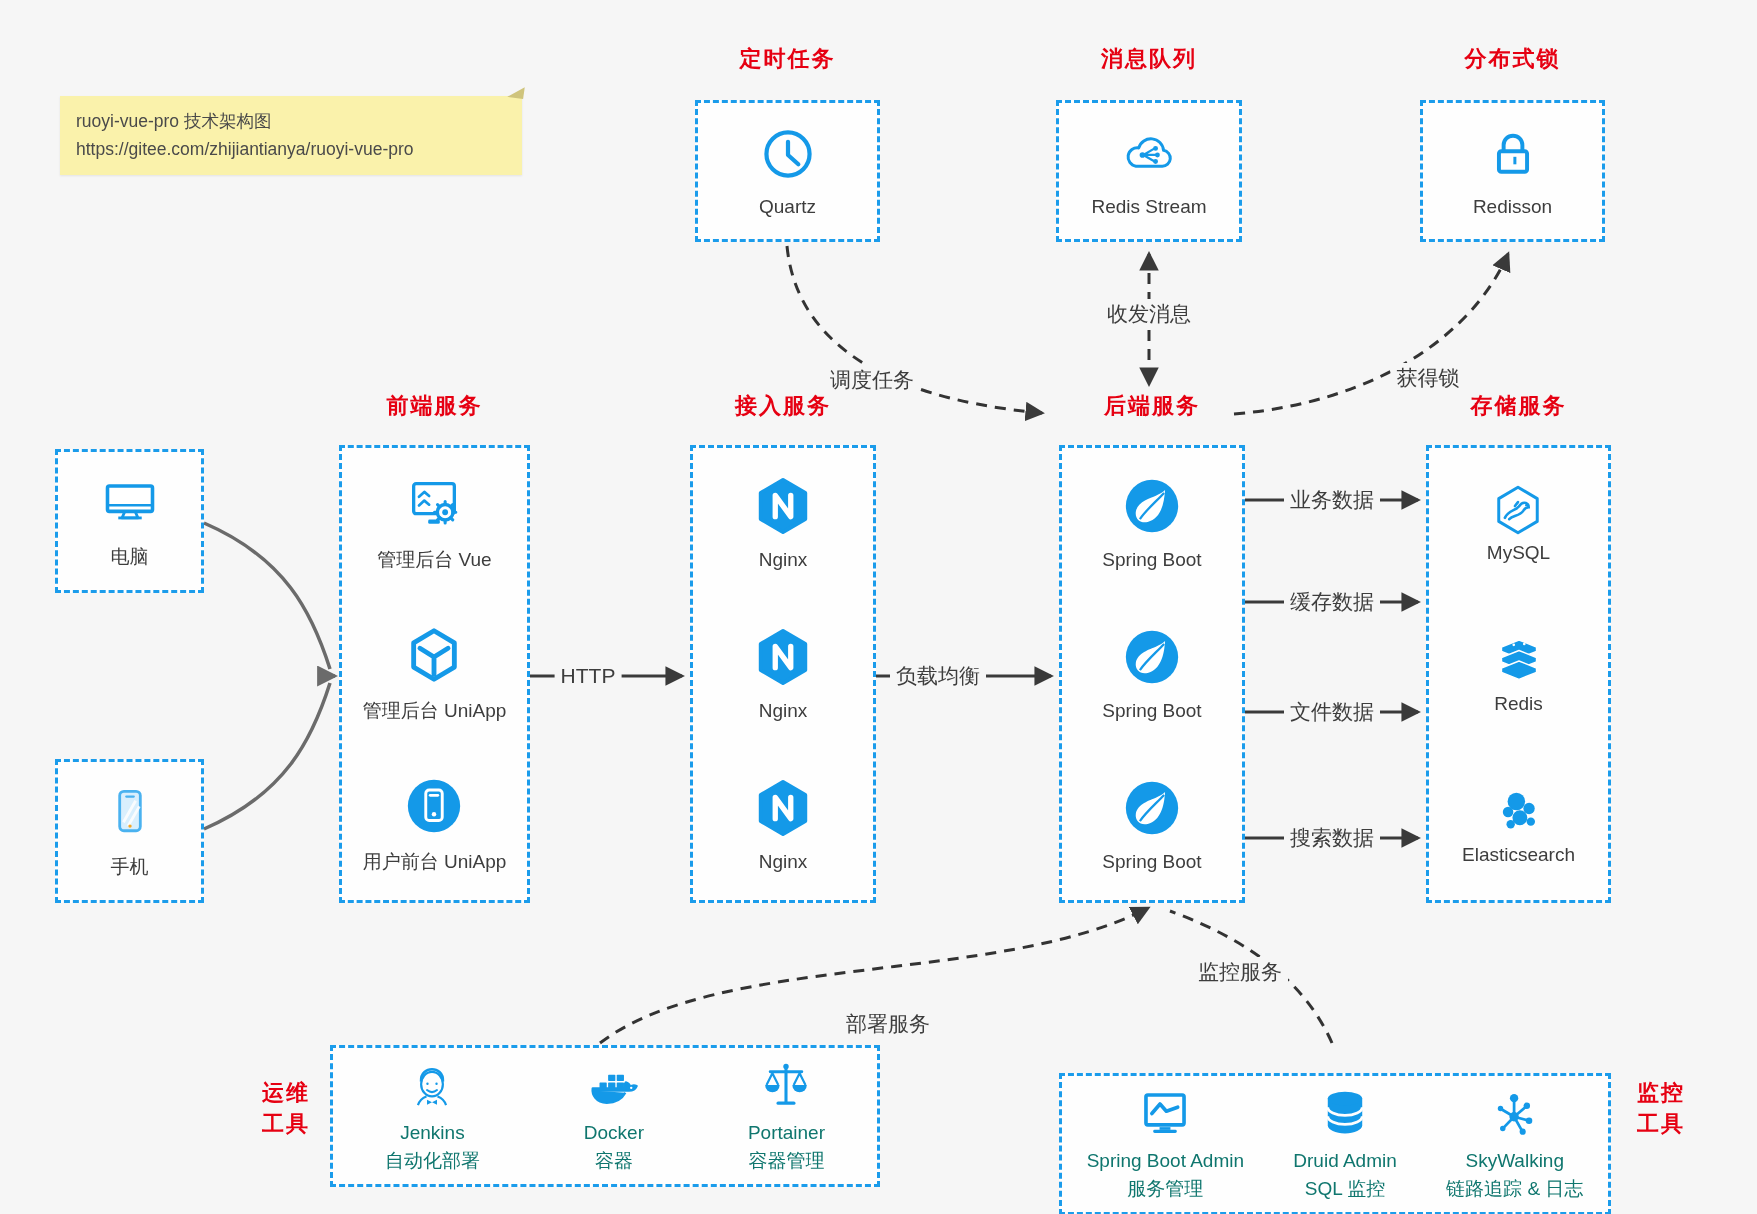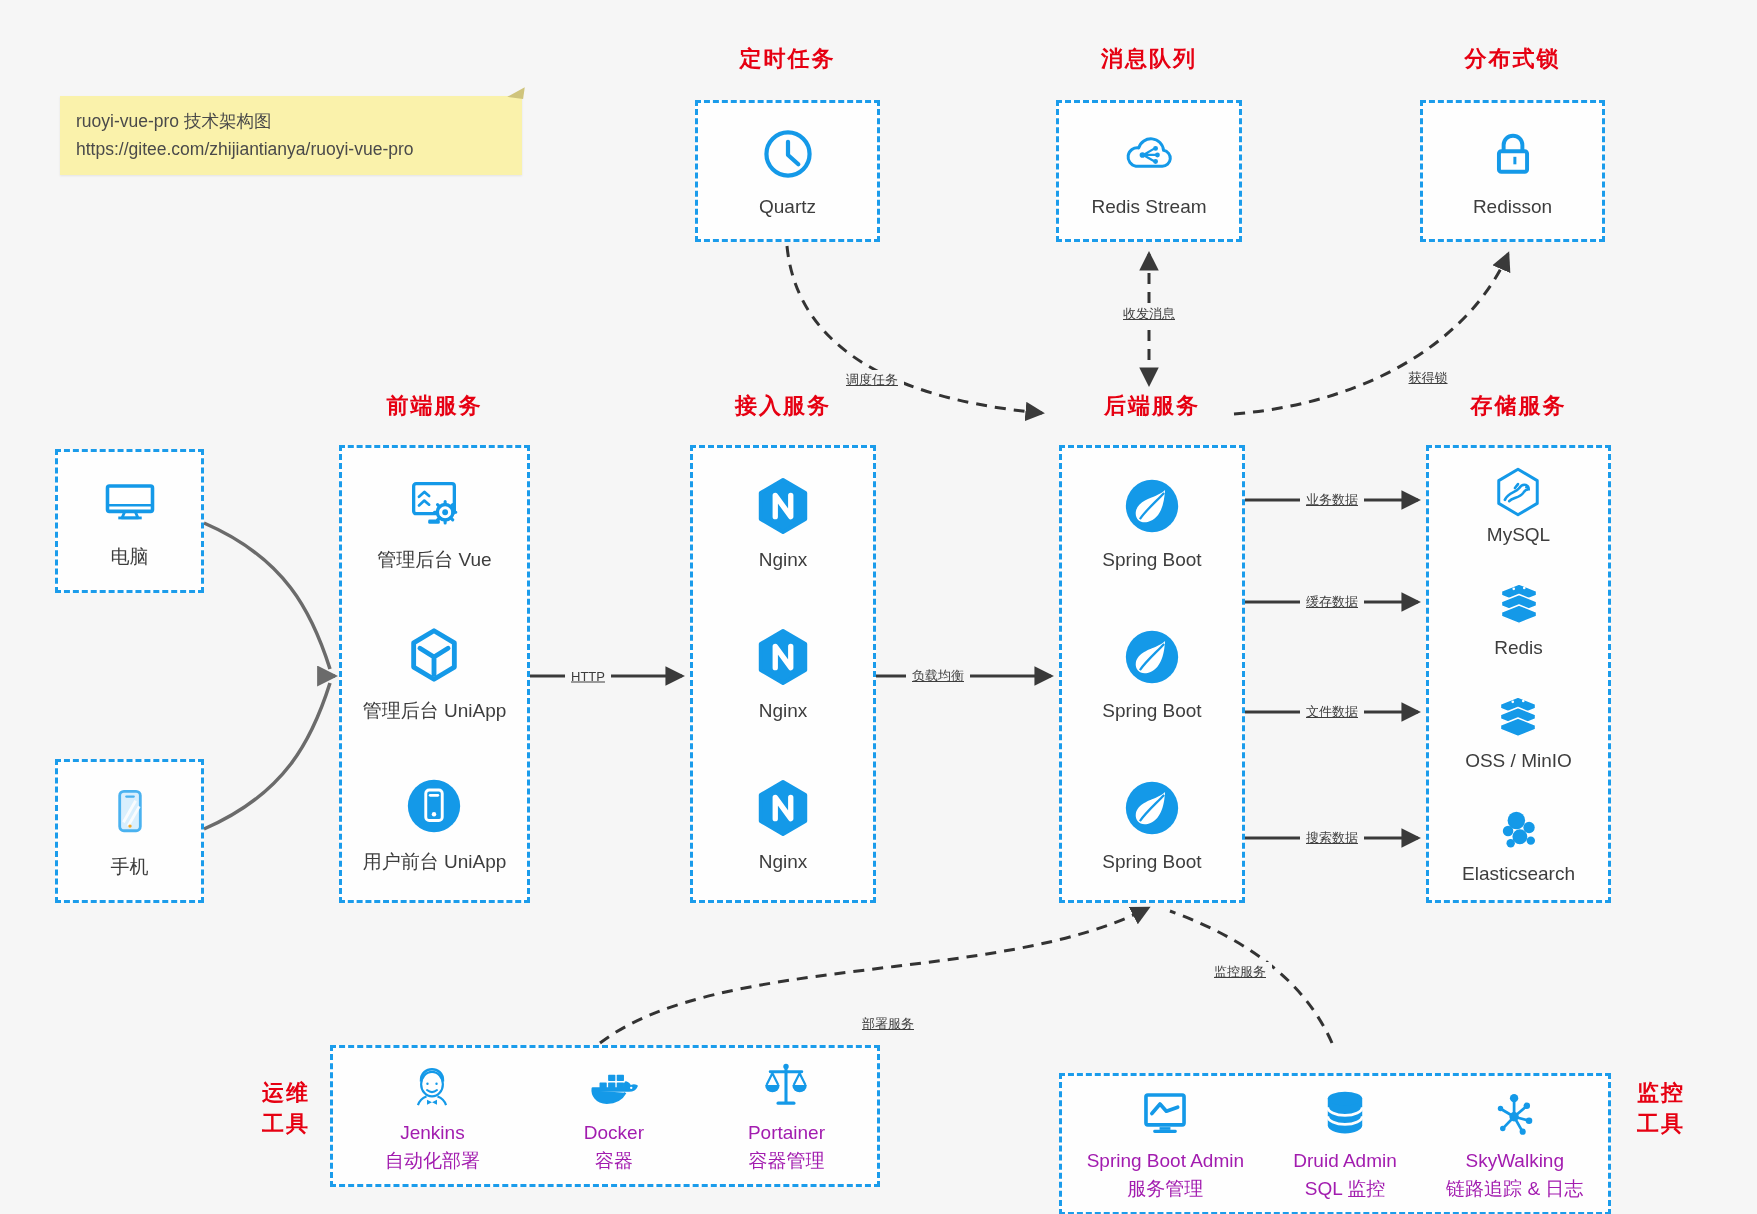--- a/index.html
+++ b/index.html
@@ -78,35 +78,35 @@
     display:flex;flex-direction:column;justify-content:space-around;
     align-items:center;height:100%;
   }
   .row-items{
     display:flex;flex-direction:row;justify-content:space-around;
     align-items:center;height:100%;
   }
   .item{display:flex;flex-direction:column;align-items:center;gap:12px;}
   .item.tight{gap:4px;}
   .ilabel{font-size:19px;color:#3d3d3d;white-space:nowrap;}
-  .isub{font-size:19px;color:#a21caf;white-space:nowrap;text-align:center;line-height:1.45;}
+  .isub{font-size:19px;color:#0f766e;white-space:nowrap;text-align:center;line-height:1.45;}
   .icon{display:block;}
   .i60{width:60px;height:60px;}
   .i62{width:62px;height:62px;}
   .i56{width:56px;height:56px;}
   .i58{width:58px;height:58px;}
   
   .edge-layer{position:absolute;left:0;top:0;z-index:1;}
   .solid{stroke:#3a3a3a;stroke-width:3;fill:none;}
   .dash{stroke:#333333;stroke-width:3;stroke-dasharray:11 8;fill:none;}
   .gray{stroke:#6b6b6b;stroke-width:3.5;fill:none;}
   .chip{
     position:absolute;transform:translate(-50%,-50%);
     background:#f6f6f6;padding:1px 6px;
-    font-size:13px;color:#3d3d3d;white-space:nowrap;z-index:4;text-decoration:underline;
+    font-size:21px;color:#3d3d3d;white-space:nowrap;z-index:4;
   }
   .defs-hidden{position:absolute;width:0;height:0;overflow:hidden;}
 </style>
 </head>
 <body>
 
 <div class="canvas">
 
   <svg class="defs-hidden" aria-hidden="true">
     <defs>
@@ -428,26 +428,20 @@
         <div class="ilabel">MySQL</div>
       </div>
       <div class="item tight">
         <svg class="icon i56" viewBox="0 0 64 64">
             <use href="#sym-stack"></use>
           </svg>
         <div class="ilabel">Redis</div>
       </div>
       <div class="item tight">
         <svg class="icon i56" viewBox="0 0 64 64">
-            <use href="#sym-stack"></use>
-          </svg>
-        <div class="ilabel">OSS / MinIO</div>
-      </div>
-      <div class="item tight">
-        <svg class="icon i56" viewBox="0 0 64 64">
             <use href="#sym-es"></use>
           </svg>
         <div class="ilabel">Elasticsearch</div>
       </div>
     </div>
   </div>
 
   <div class="side-title t-ops">
     <div>运维</div>
     <div>工具</div>

